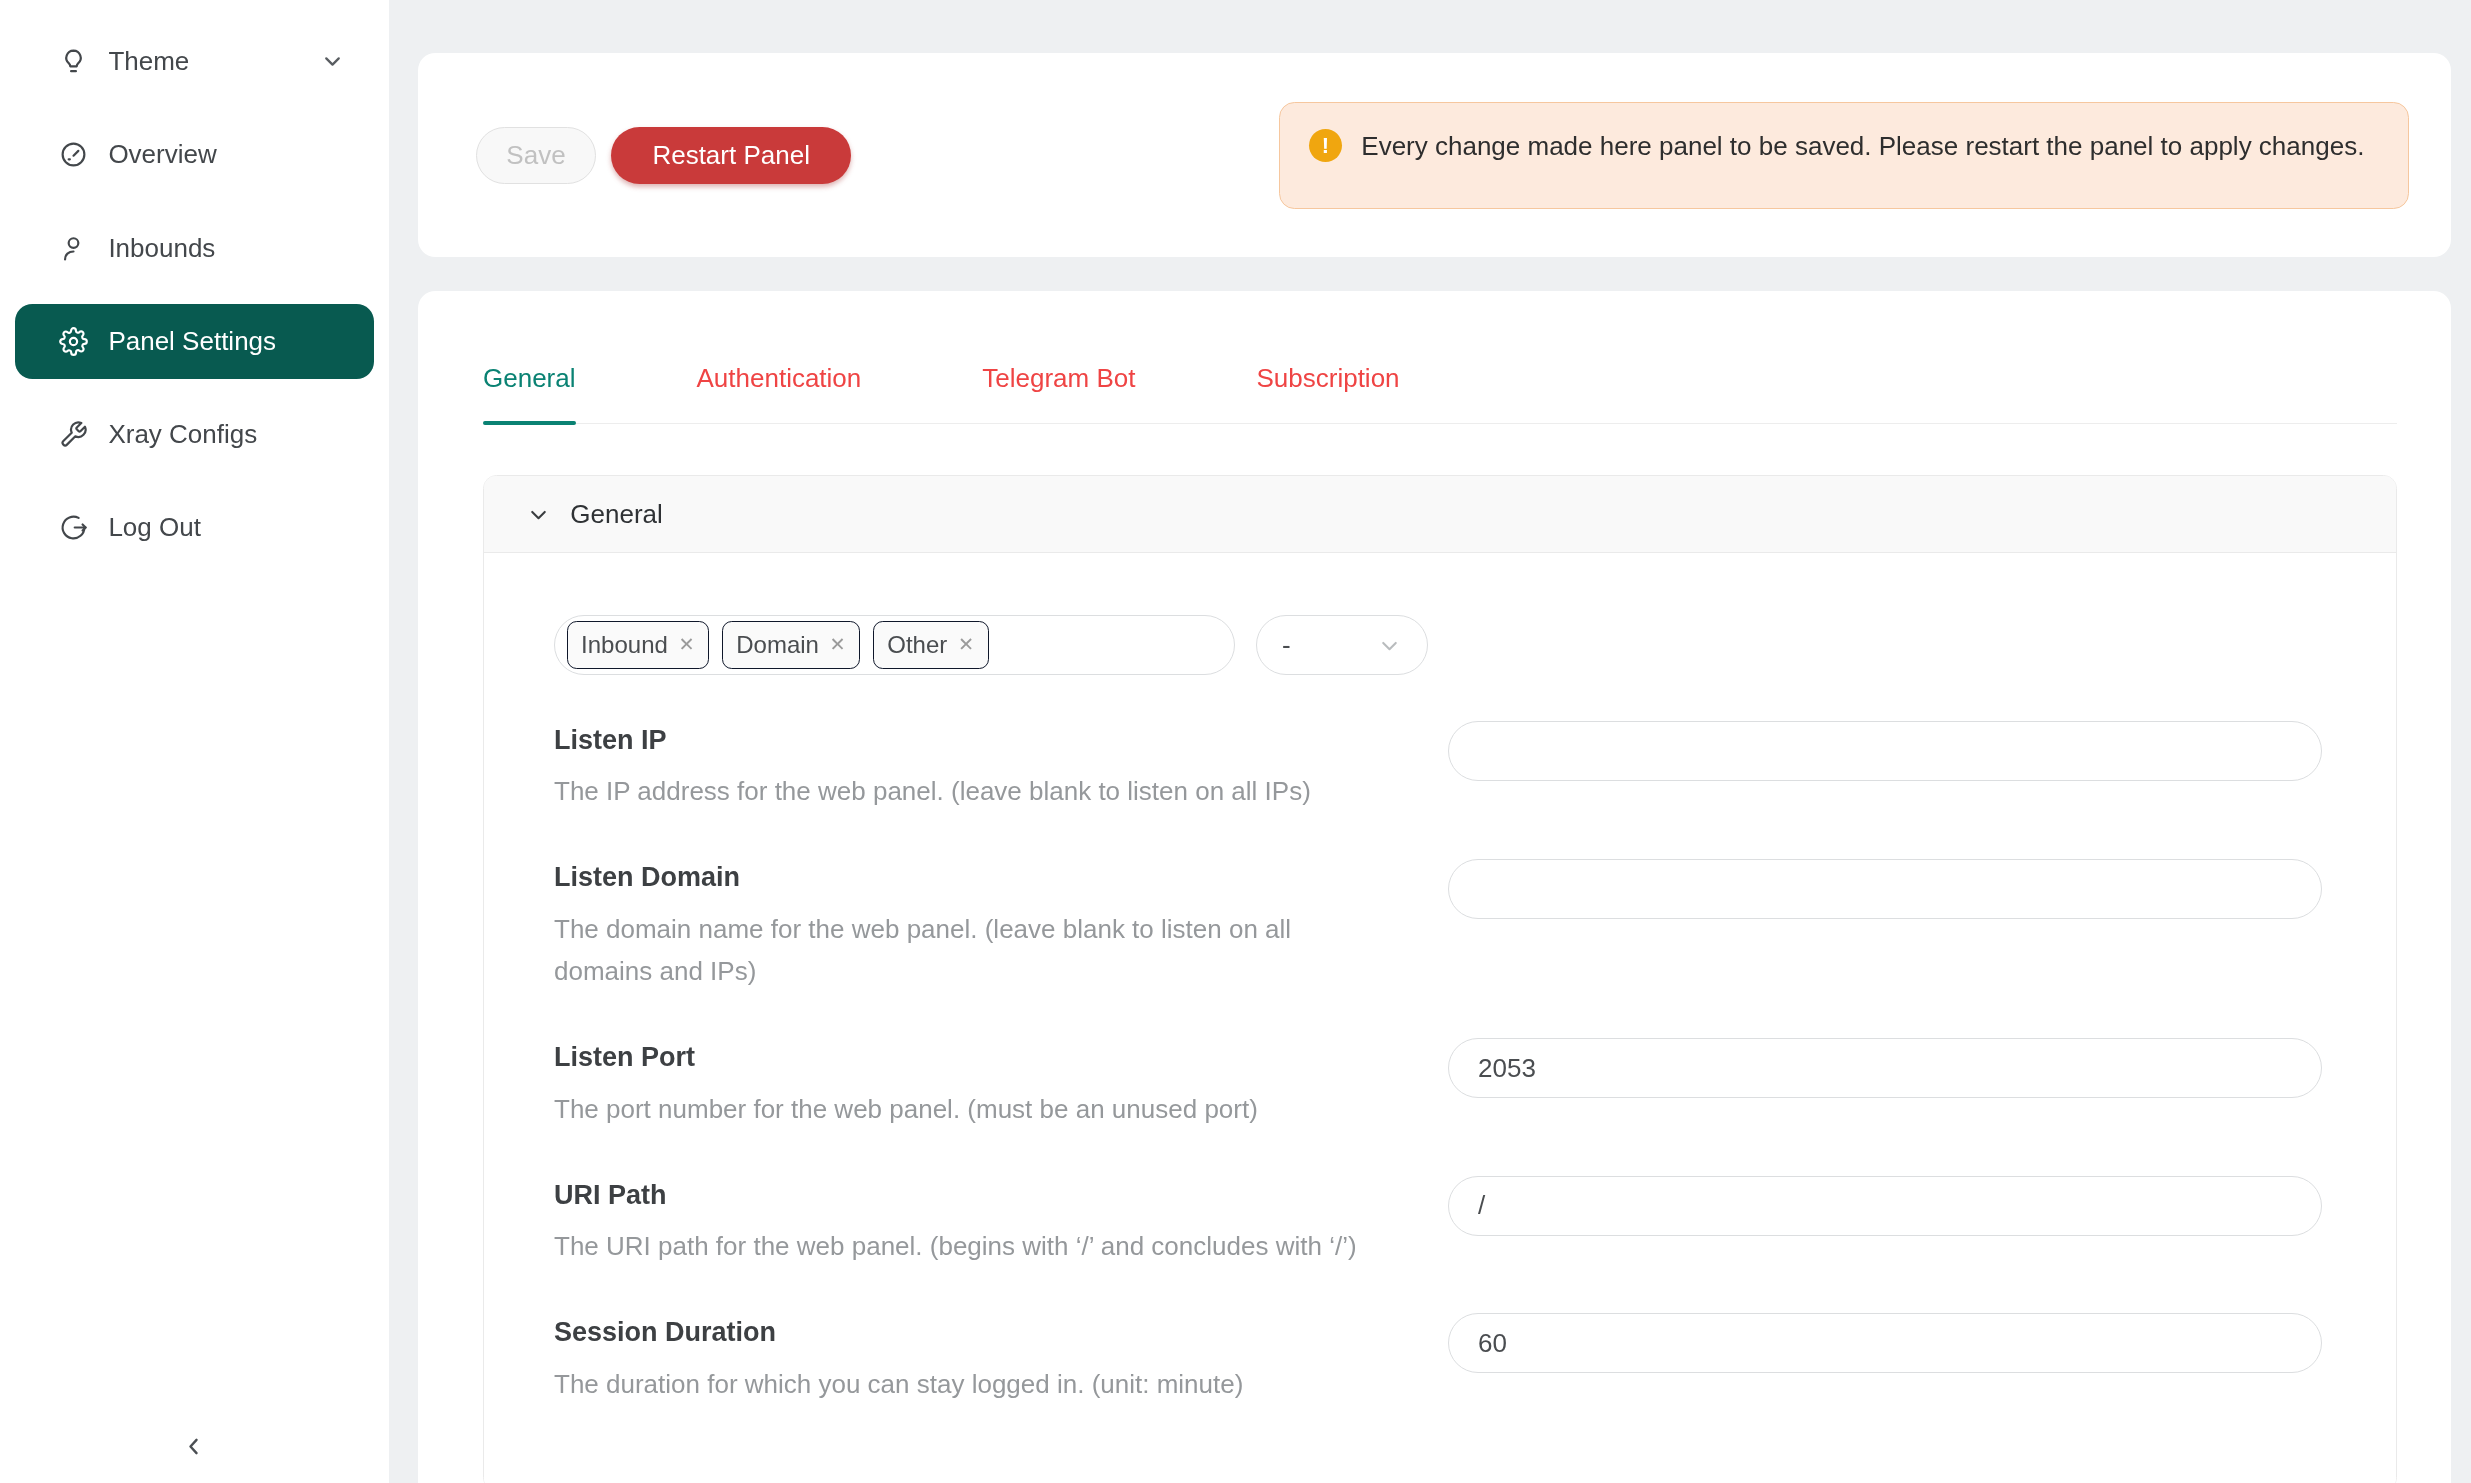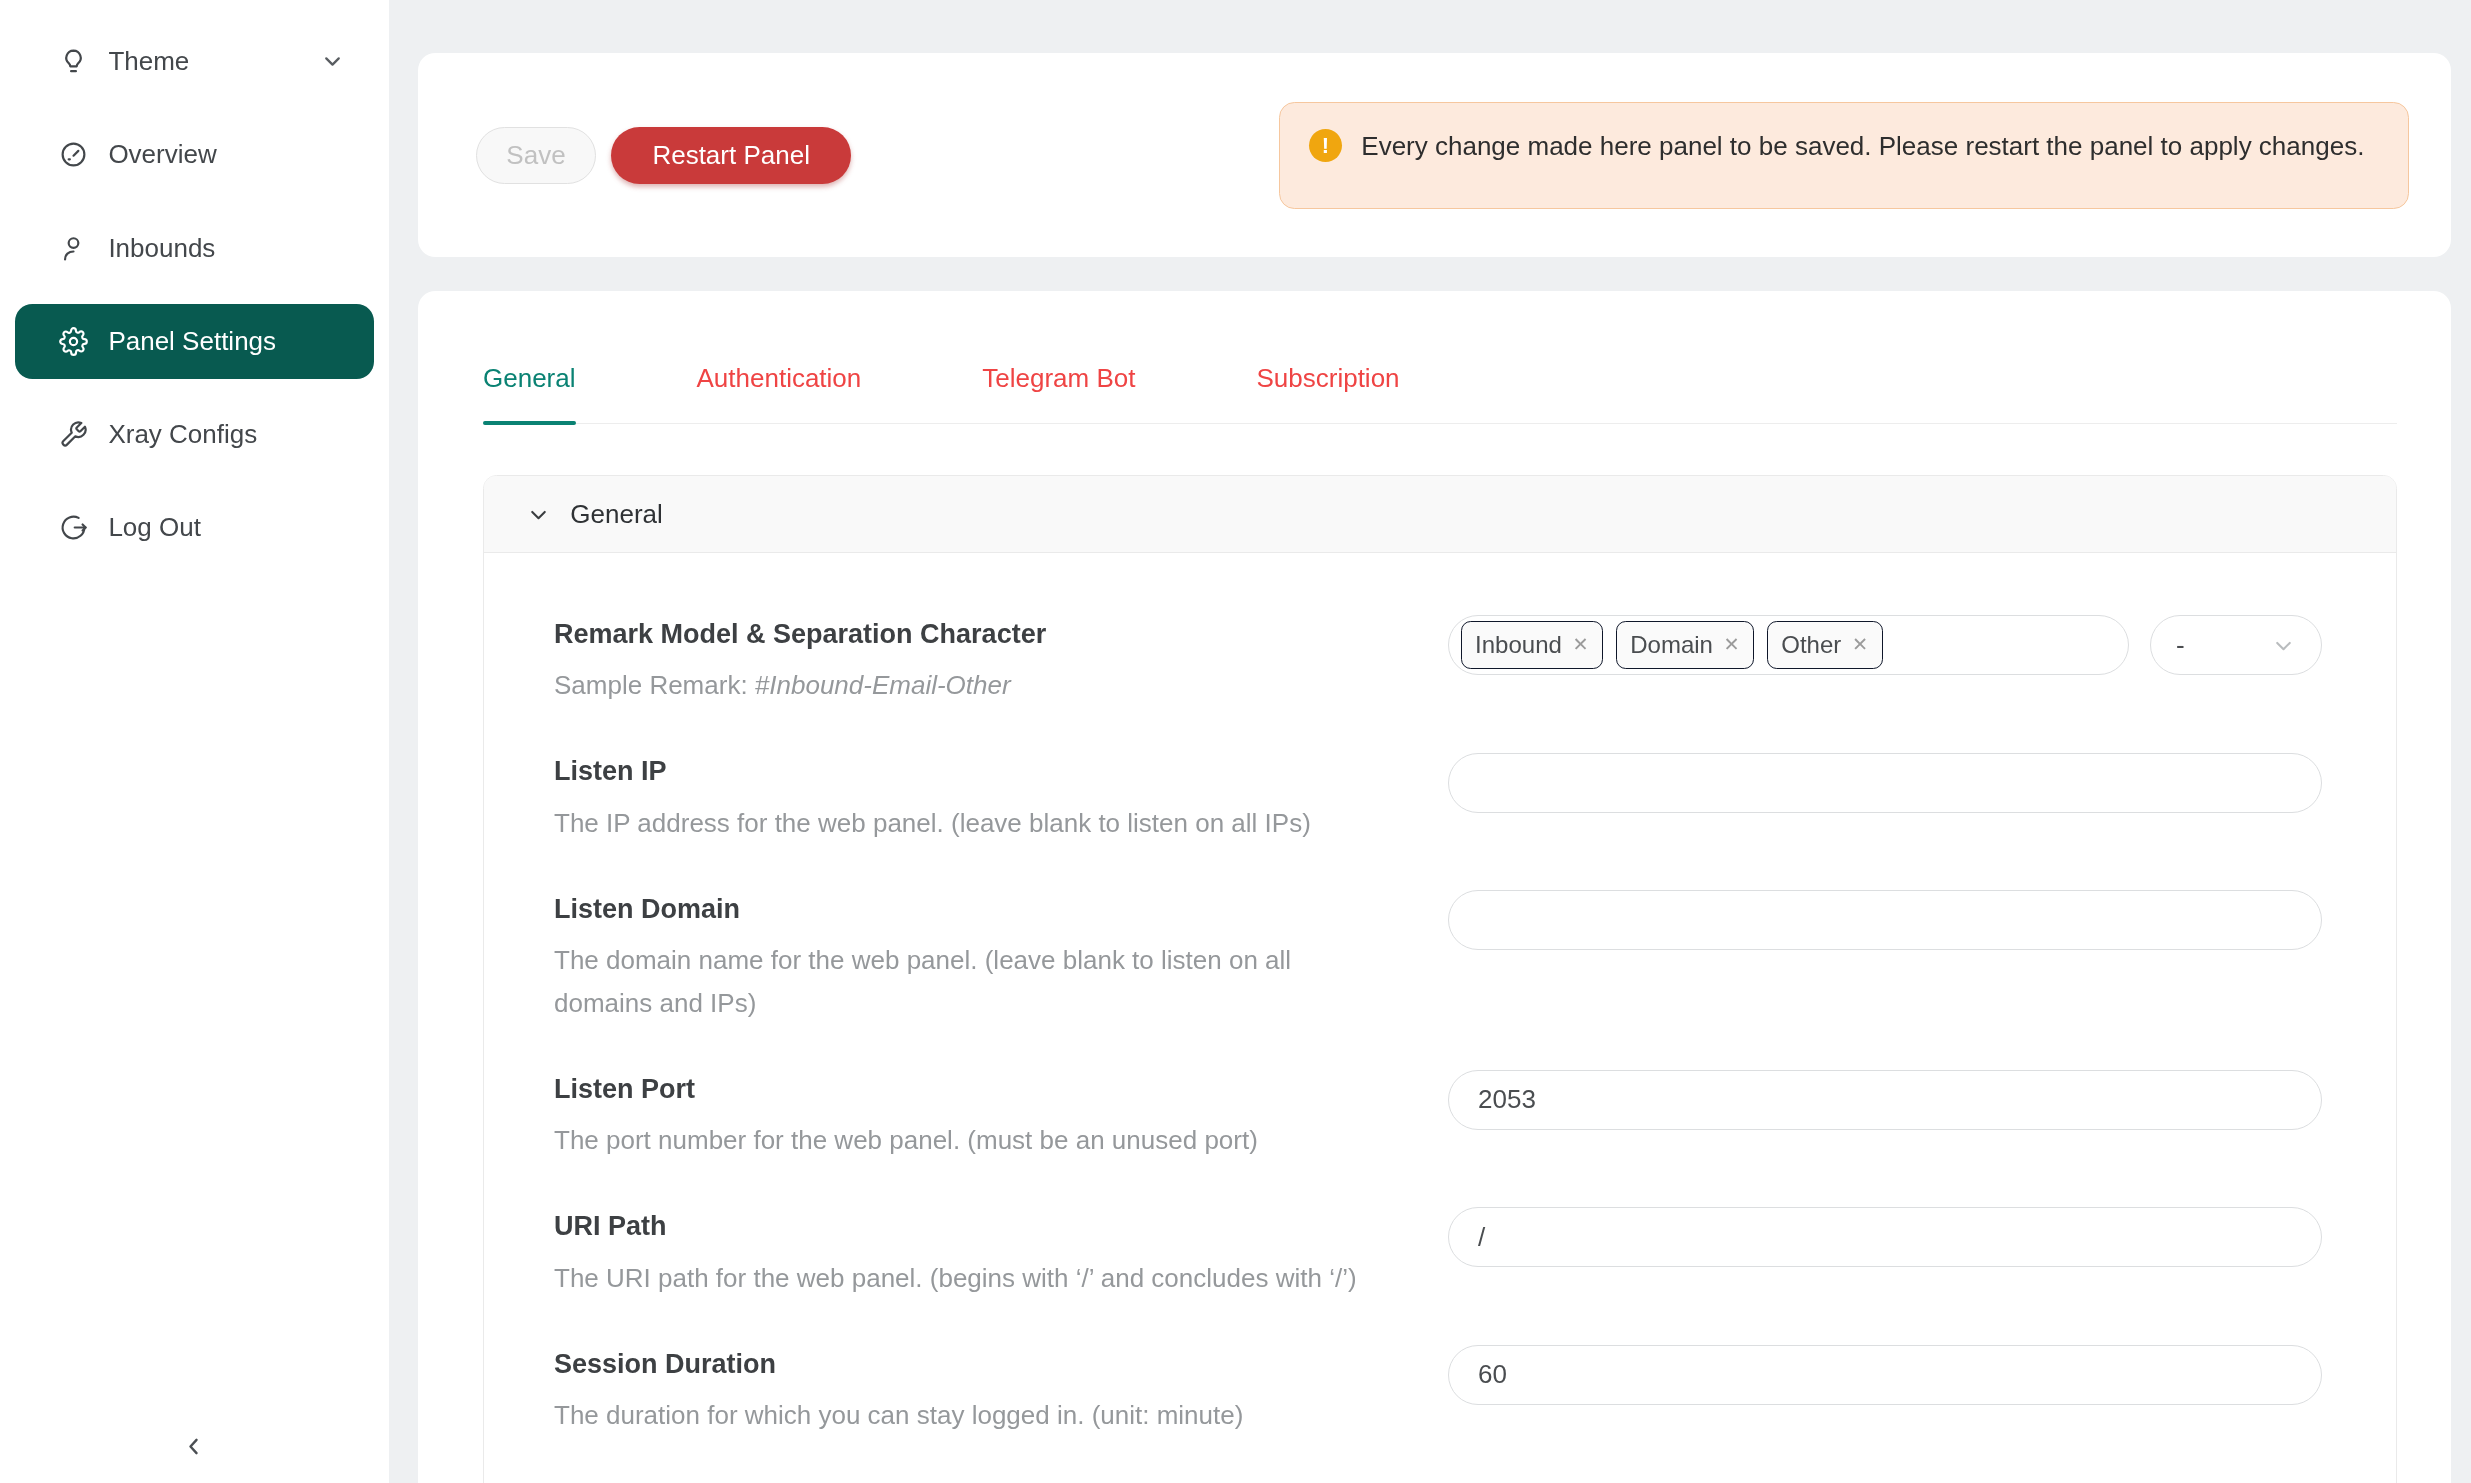--- a/index.html
+++ b/index.html
@@ -211,26 +211,20 @@
       <div class="collapse-header">
         <svg viewBox="0 0 24 24" fill="none" stroke="currentColor" stroke-width="2" stroke-linecap="round" stroke-linejoin="round">
           <polyline points="6 9.5 12 15.5 18 9.5"></polyline>
         </svg>
         <span>General</span>
       </div>
 
       <div class="collapse-body">
 
         <div class="form-row">
-          <div class="row-left">
-            <div class="f-label">Remark Model &amp; Separation Character</div>
-            <div class="f-hint">
-              <span>Sample Remark: </span><span class="italic">#Inbound-Email-Other</span>
-            </div>
-          </div>
           <div class="row-right remark-controls">
             <div class="tags-box">
               <span class="tag">
                 <span>Inbound</span>
                 <span class="tag-close">✕</span>
               </span>
               <span class="tag">
                 <span>Domain</span>
                 <span class="tag-close">✕</span>
               </span>

